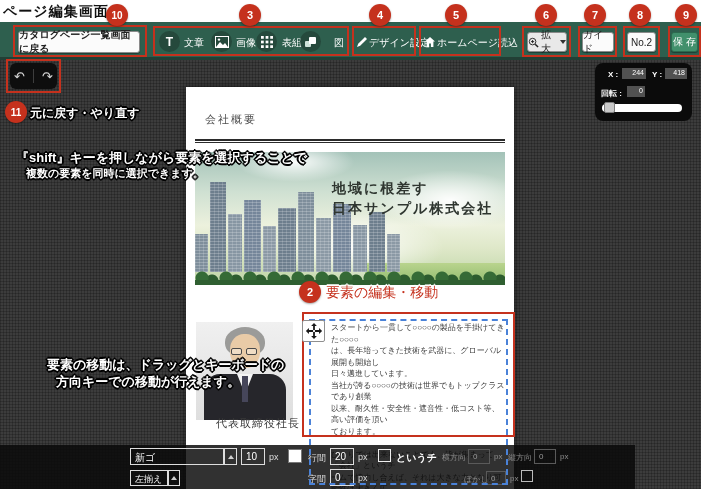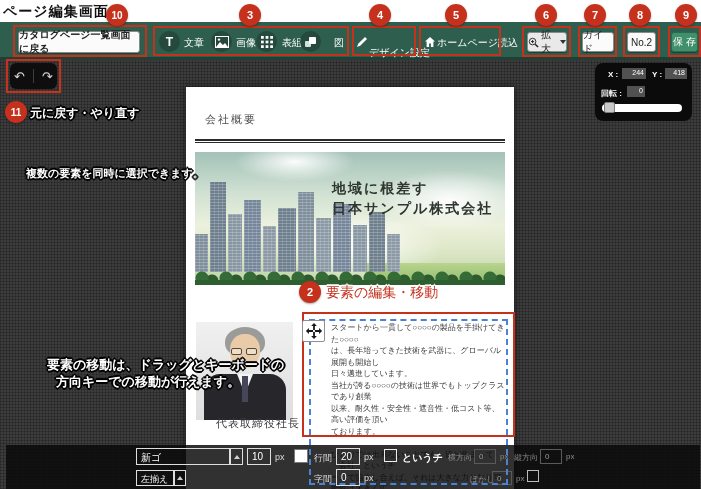--- a/index.html
+++ b/index.html
@@ -77,21 +77,21 @@
                  border-radius:2px; z-index:46; display:flex; align-items:center; justify-content:center; }
 
   
   .pos-panel { position:absolute; left:595px; top:63px; width:97px; height:58px; background:#0b0b0b; border-radius:8px; z-index:48; }
   .pp-label { position:absolute; color:#fff; font-size:8px; font-weight:bold; }
   .pp-val { position:absolute; background:#515151; color:#fff; font-size:7px; text-align:right; padding:1px 2px 0 0; height:11px; }
   .pp-track { position:absolute; left:7px; top:41px; width:80px; height:8px; background:#fff; border-radius:4px; }
   .pp-handle { position:absolute; left:2px; top:-2px; width:11px; height:11px; background:#c9c9c9; border:1px solid #7d7d7d; border-radius:2px; }
 
   
-  .fmtbar { position:absolute; left:6px; top:445px; width:694px; height:44px; background:rgba(10,10,10,.84); z-index:20; }
+  .fmtbar { position:absolute; left:0; top:445px; width:635px; height:44px; background:rgba(10,10,10,.84); z-index:20; }
   .f-box { position:absolute; border:1px solid #dedede; color:#fff; font-size:10px; padding:2px 0 0 4px; height:17px; background:transparent; }
   .f-lab { position:absolute; color:#dcdcdc; font-size:9px; }
   .f-dim { position:absolute; color:#8d8d8d; font-size:8px; }
   .f-dimbox { position:absolute; border:1px solid #5a5a5a; color:#9a9a9a; font-size:8px; padding:2px 0 0 4px; height:15px; }
   .caret-up { width:0; height:0; border-left:3px solid transparent; border-right:3px solid transparent; border-bottom:4px solid #d0d0d0; }
   .caret-dn { display:inline-block; width:0; height:0; border-left:3px solid transparent; border-right:3px solid transparent; border-top:4px solid #333; margin-left:4px; }
   .caret-cell { position:absolute; border:1px solid #dedede; height:17px; display:flex; align-items:center; justify-content:center; }
 </style>
 </head>
 <body>
@@ -140,21 +140,21 @@
           <rect x="5" y="1" width="7" height="7" rx="1" fill="#fff"></rect>
         </svg>
     </span>
     <span class="tb-label" style="left:334px;">図</span>
 
     <span class="tb-circle" style="left:355px; width:14px; height:14px; top:13px; background:transparent;">
       <svg width="10" height="10" viewBox="0 0 10 10">
           <path d="M0 10 L1.2 6.8 L8 0 L10 2 L3.2 8.8 Z" fill="#fff"></path>
         </svg>
     </span>
-    <span class="tb-label" style="left:369px;margin-top:10px;">デザイン設定</span>
+    <span class="tb-label" style="left:369px;">デザイン設定</span>
 
     <span class="tb-circle" style="left:424px; width:12px; height:12px; top:14px; background:transparent;">
       <svg width="10" height="10" viewBox="0 0 10 10">
           <path d="M5 0 L10 4.5 L8.4 4.5 L8.4 10 L5.9 10 L5.9 6.6 L4.1 6.6 L4.1 10 L1.6 10 L1.6 4.5 L0 4.5 Z" fill="#fff"></path>
         </svg>
     </span>
     <span class="tb-label" style="left:437px;">ホームページ読込</span>
 
     <div class="wbtn" style="left:527px; top:10px; width:40px; height:20px; background:#e9e9e9;">
       <span style="display:inline-flex; margin-right:2px;">
@@ -244,20 +244,21 @@
     </svg>
   </div>
 
   <div class="undoredo">
     <span class="ur-glyph">↶</span>
     <span class="ur-div"></span>
     <span class="ur-glyph">↷</span>
   </div>
 
   <span class="hint" style="left:30px; top:105px; font-size:12px;">元に戻す・やり直す</span>
+  <span class="hint" style="left:16px; top:149px; font-size:13px;">『shift』キーを押しながら要素を選択することで</span>
   <span class="hint" style="left:26px; top:166px; font-size:11px;">複数の要素を同時に選択できます。</span>
   <span class="hint" style="left:47px; top:356px; font-size:13px;">要素の移動は、ドラッグとキーボードの</span>
   <span class="hint" style="left:56px; top:373px; font-size:13px;">方向キーでの移動が行えます。</span>
   <span class="label2">要素の編集・移動</span>
 
   <div class="redbox" style="left:13px;  top:25px; width:134px; height:32px;"></div>
   <div class="redbox" style="left:153px; top:26px; width:196px; height:30px;"></div>
   <div class="redbox" style="left:352px; top:26px; width:64px;  height:30px;"></div>
   <div class="redbox" style="left:419px; top:26px; width:82px;  height:30px;"></div>
   <div class="redbox" style="left:522px; top:26px; width:49px;  height:31px;"></div>

